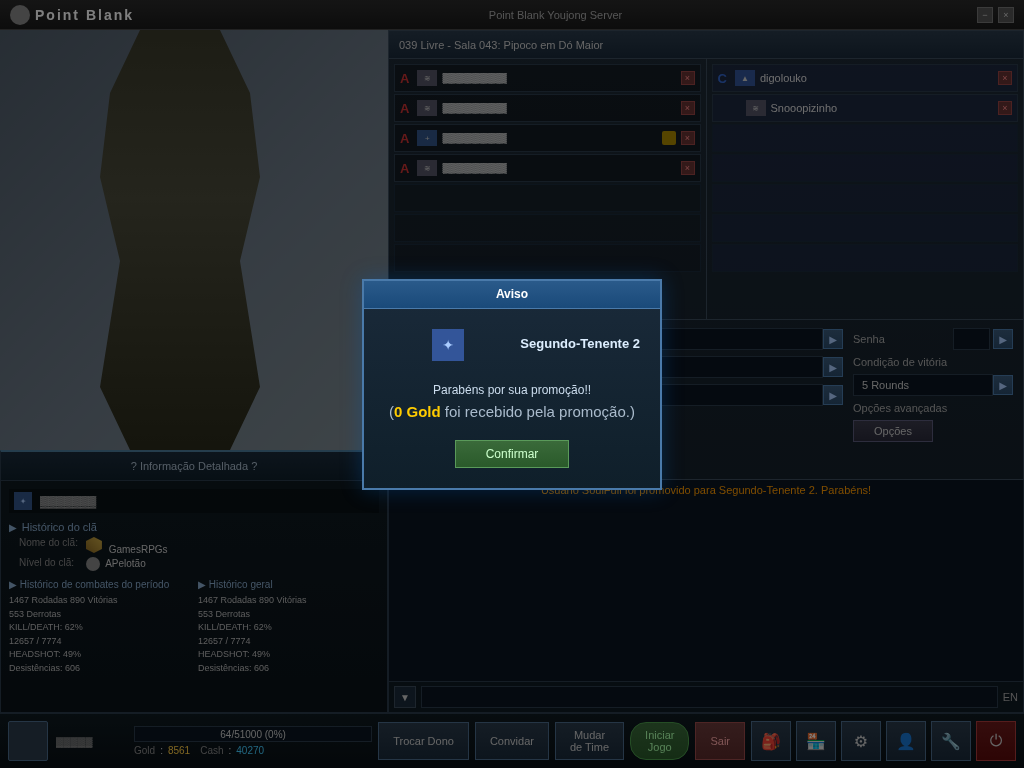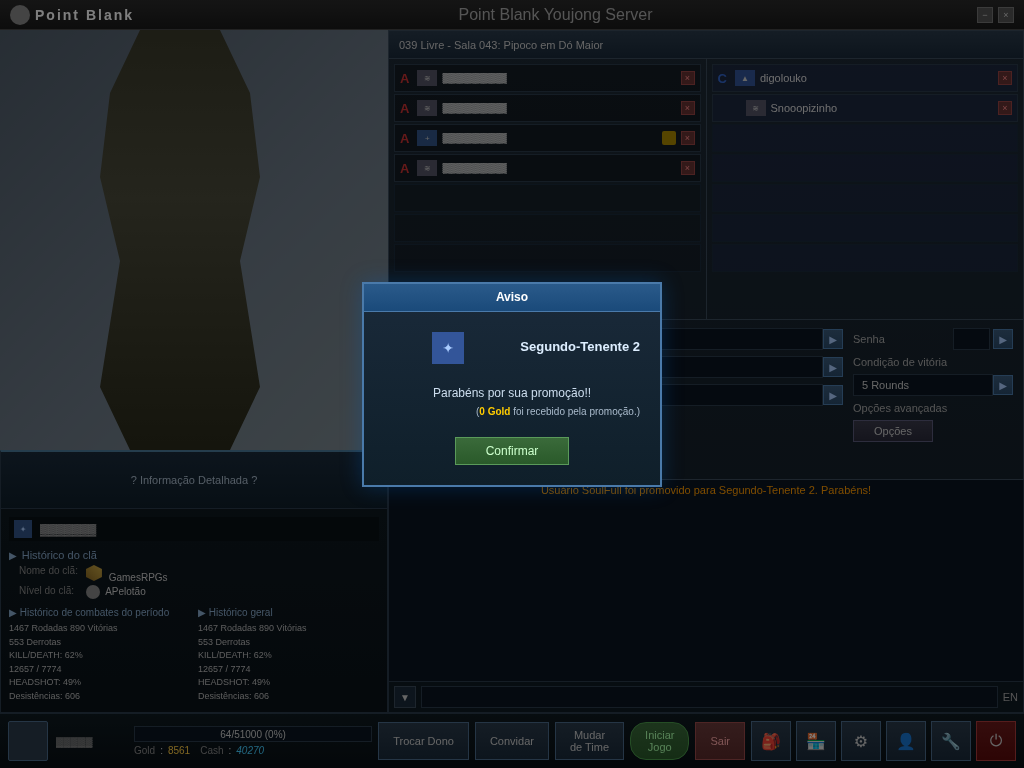--- a/index.html
+++ b/index.html
@@ -63,21 +63,21 @@
       letter-spacing: 2px;
     }
     .logo-icon {
       width: 20px;
       height: 20px;
       background: #888;
       border-radius: 50%;
     }
     .server-name {
       color: #aaa;
-      font-size: 16px;
+      font-size: 11px;
     }
     .top-controls {
       display: flex;
       gap: 5px;
     }
     .top-btn {
       width: 16px;
       height: 16px;
       background: #555;
       border: 1px solid #777;
@@ -240,21 +240,21 @@
       left: 0;
       width: 388px;
       bottom: 55px;
       background: linear-gradient(180deg, #0f1a20, #0a1218);
       border: 1px solid #2a3a4a;
       border-top: 2px solid #4a7a9a;
       overflow: hidden;
     }
     .info-title {
       background: linear-gradient(180deg, #1a2a3a, #0f1f2a);
-      padding: 22px 10px;
+      padding: 8px 10px;
       font-size: 11px;
       color: #aabbcc;
       border-bottom: 1px solid #2a3a4a;
       text-align: center;
     }
     .info-content {
       padding: 8px;
     }
     .player-info-row {
       display: flex;
@@ -459,21 +459,21 @@
       display: flex;
       gap: 10px;
       font-size: 10px;
     }
     .currency-item {
       display: flex;
       gap: 5px;
     }
     .currency-key { color: #888; }
     .currency-val { color: #ffcc44; }
-    .currency-val.cash { color: #44ccff; font-style: italic; }
+    .currency-val.cash { color: #44ccff; }
 
     
     .bottom-icons {
       display: flex;
       gap: 5px;
       align-items: center;
     }
     .bottom-icon {
       width: 40px;
       height: 40px;
@@ -552,24 +552,23 @@
       color: #ddeeff;
       margin-bottom: 12px;
       font-weight: bold;
     }
     .modal-message {
       font-size: 12px;
       color: #ccddee;
       margin-bottom: 6px;
     }
     .modal-gold-msg {
-      font-size: 10px;
+      font-size: 15px;
       color: #aabbcc;
       margin-bottom: 20px;
-      text-align: right;
     }
     .modal-gold-highlight {
       color: #ffcc00;
       font-weight: bold;
     }
     .modal-confirm-btn {
       background: linear-gradient(180deg, #3a6a3a, #2a5a2a);
       border: 1px solid #5a9a5a;
       color: #ccffcc;
       padding: 6px 30px;

